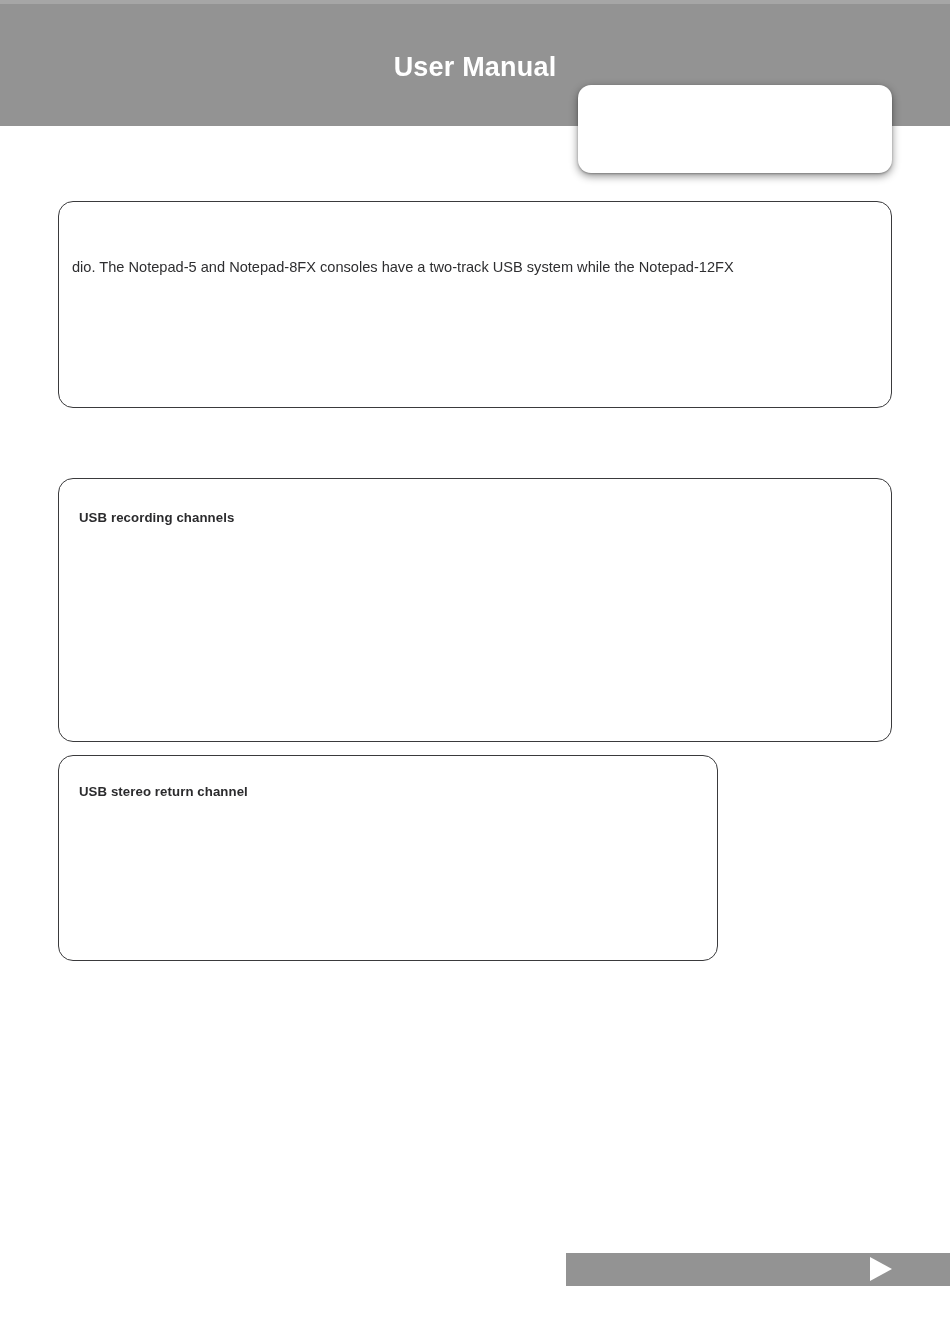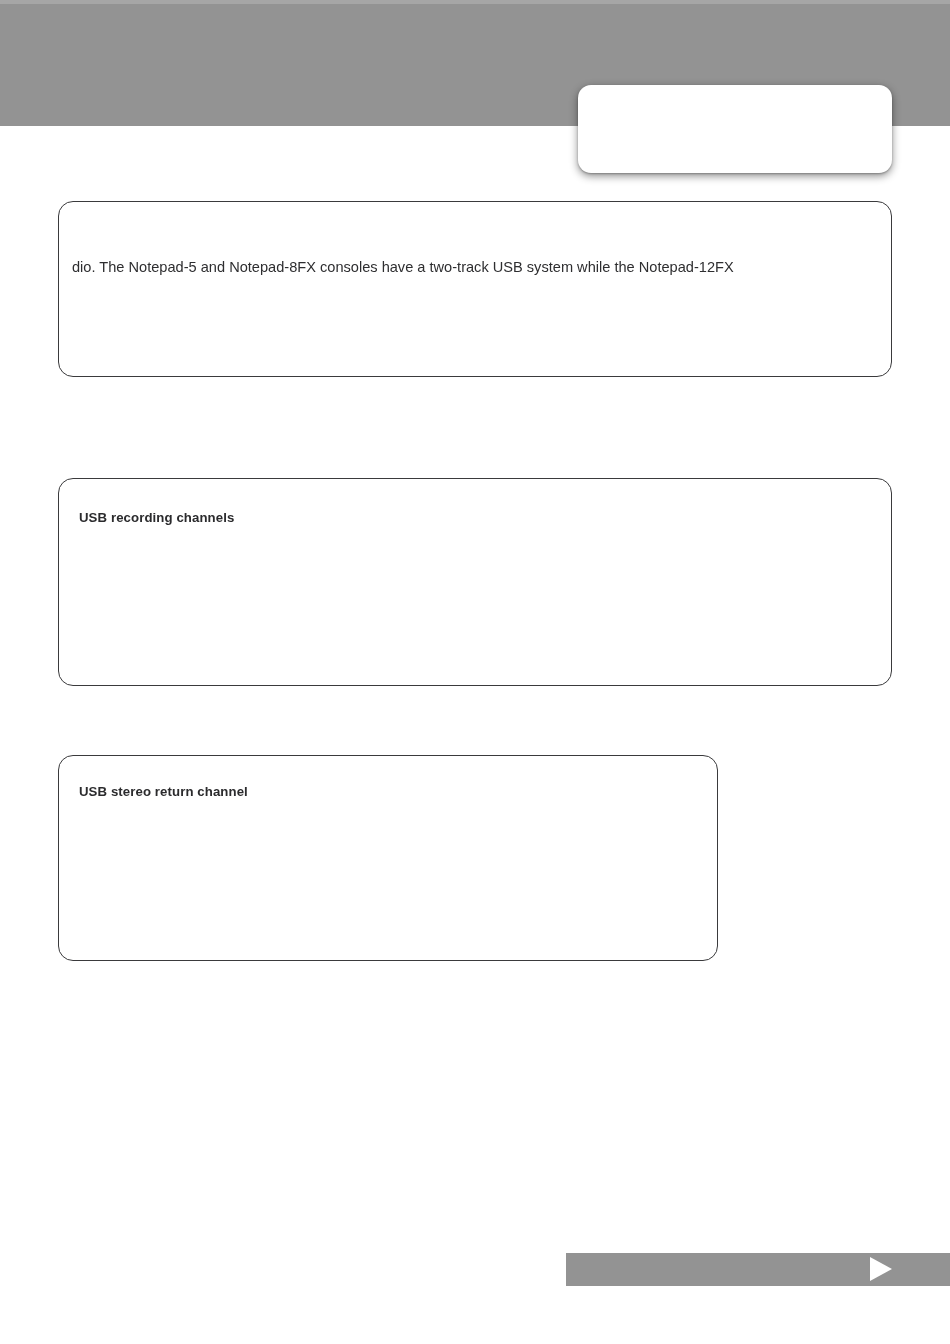--- a/index.html
+++ b/index.html
@@ -66,27 +66,27 @@
     position: absolute;
     background: #ffffff;
     border: 1.6px solid #3a3a3c;
     border-radius: 15px;
     box-sizing: border-box;
   }
   #box-intro {
     left: 58px;
     top: 201px;
     width: 834px;
-    height: 176px;
+    height: 207px;
   }
   #box-recording {
     left: 58px;
     top: 478px;
     width: 834px;
-    height: 208px;
+    height: 264px;
   }
   #box-stereo {
     left: 58px;
     top: 755px;
     width: 660px;
     height: 206px;
   }
 
   .body-text {
     position: absolute;
@@ -136,20 +136,21 @@
     border-top: 12px solid transparent;
     border-bottom: 12px solid transparent;
     border-left: 22px solid #ffffff;
   }
 </style>
 </head>
 <body>
 
 <div class="header-bar">
   <div class="header-topstrip"></div>
+  <div class="header-title">User Manual</div>
 </div>
 
 <div class="header-card">
   <span></span>
 </div>
 
 <div class="content-box" id="box-intro">
   <div class="body-text" id="intro-line">dio. The Notepad-5 and Notepad-8FX consoles have a two-track USB system while the Notepad-12FX</div>
 </div>
 

